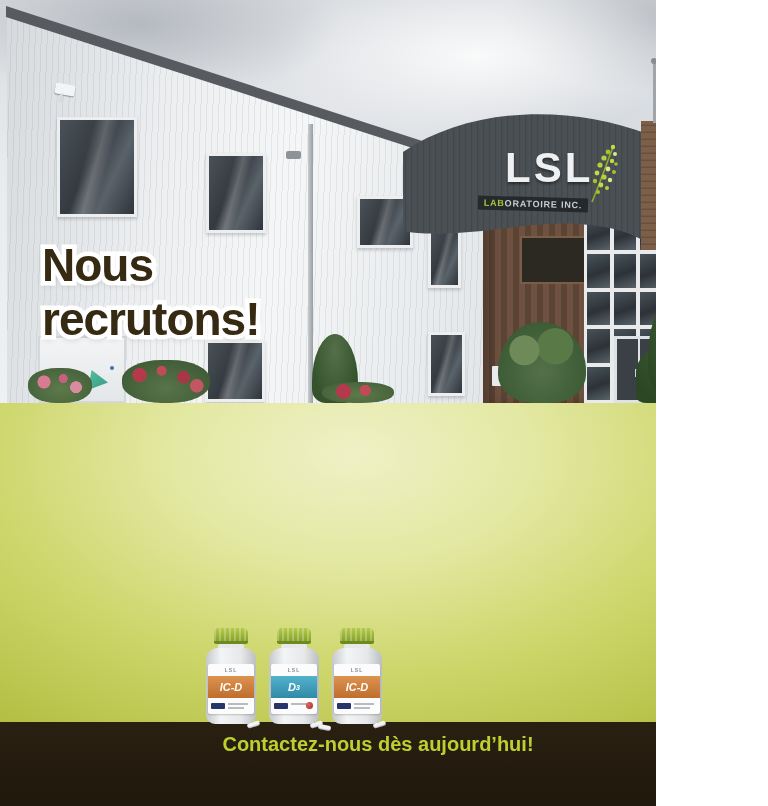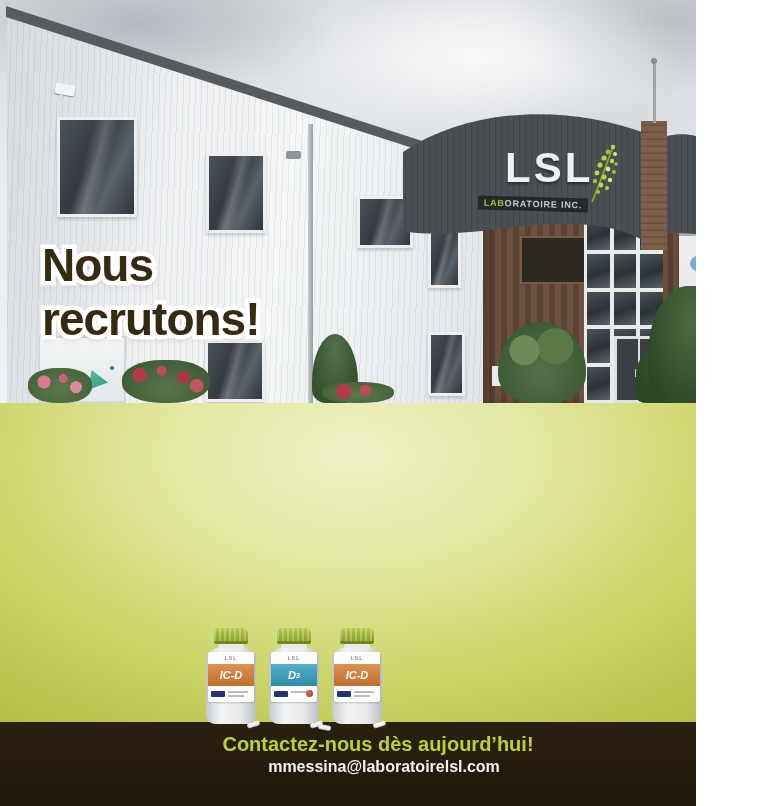--- a/index.html
+++ b/index.html
@@ -1,17 +1,17 @@
 <!DOCTYPE html>
 <html><head>
 <meta charset="utf-8">
 <style>
   html,body{margin:0;padding:0;background:#ffffff;}
   #poster{position:relative;width:656px;height:806px;overflow:hidden;
-          font-family:"Liberation Sans",sans-serif;padding-left:40px;}
+          font-family:"Liberation Sans",sans-serif;}
 
   
   .photo{position:absolute;left:0;top:0;width:768px;height:403px;overflow:hidden;
     background:
       radial-gradient(ellipse 40% 30% at 18% 6%, rgba(150,156,164,.55), rgba(0,0,0,0) 65%),
       radial-gradient(ellipse 45% 35% at 62% 14%, rgba(255,255,255,.85), rgba(0,0,0,0) 60%),
       radial-gradient(ellipse 35% 28% at 88% 5%, rgba(148,154,161,.45), rgba(0,0,0,0) 65%),
       radial-gradient(ellipse 50% 40% at 75% 30%, rgba(210,214,219,.8), rgba(0,0,0,0) 70%),
       linear-gradient(180deg,#d9dce0 0%,#e9ebee 45%,#eef0f2 100%);}
 
@@ -151,21 +151,21 @@
   .bottles{position:absolute;left:203px;top:628px;width:184px;height:102px;z-index:30;}
   .bottle{position:absolute;width:56px;height:100px;}
   .b1{left:0;} .b2{left:63px;} .b3{left:126px;}
   .cap{position:absolute;left:11px;top:0;width:34px;height:16px;border-radius:5px 5px 2px 2px;
     background:repeating-linear-gradient(90deg,rgba(255,255,255,.25) 0 2px,rgba(0,0,0,0) 2px 5px),
                linear-gradient(180deg,#b5cb4a,#87a32b);
     border-bottom:3px solid #6d8a1e;box-sizing:border-box;}
   .neckring{position:absolute;left:15px;top:16px;width:26px;height:5px;background:#e6e8ea;border-radius:2px;}
   .body{position:absolute;left:3px;top:20px;width:50px;height:76px;border-radius:12px 12px 9px 9px;
     background:linear-gradient(90deg,#c6c9cc 0%,#f3f4f5 30%,#e6e8ea 70%,#bcbfc2 100%);}
-  .label{position:absolute;left:5px;top:24px;width:46px;height:50px;background:#fcfcfc;
+  .label{position:absolute;left:5px;top:36px;width:46px;height:50px;background:#fcfcfc;
     border-radius:2px;overflow:hidden;box-shadow:0 1px 2px rgba(0,0,0,.2);}
   .lab-top{height:12px;display:flex;align-items:center;justify-content:center;
     font-size:5px;font-weight:bold;color:#8a8d90;letter-spacing:1px;}
   .lab-band{height:22px;display:flex;align-items:center;justify-content:center;
     color:#ffffff;font-weight:bold;font-style:italic;font-size:11px;}
   .band-orange{background:linear-gradient(180deg,#dd9350,#bf6e2c);}
   .band-blue{background:linear-gradient(180deg,#53b2cc,#2f8aa8);}
   .lab-band sup{font-size:7px;}
   .lab-bottom{height:16px;position:relative;}
   .chip{position:absolute;left:3px;top:5px;width:14px;height:6px;background:#27356b;border-radius:1px;}
@@ -362,16 +362,15 @@
             <span class="microtext"></span>
             <span class="microtext m2"></span>
           </div>
       </div>
       <div class="pill p1"></div>
     </div>
   </div>
 
   <div class="footer">
     <div class="cta">Contactez-nous dès aujourd’hui!</div>
-    <div class="email">mmessina@laboratoirelsl.com</div>
   </div>
 
 </div>
 
 </body></html>

